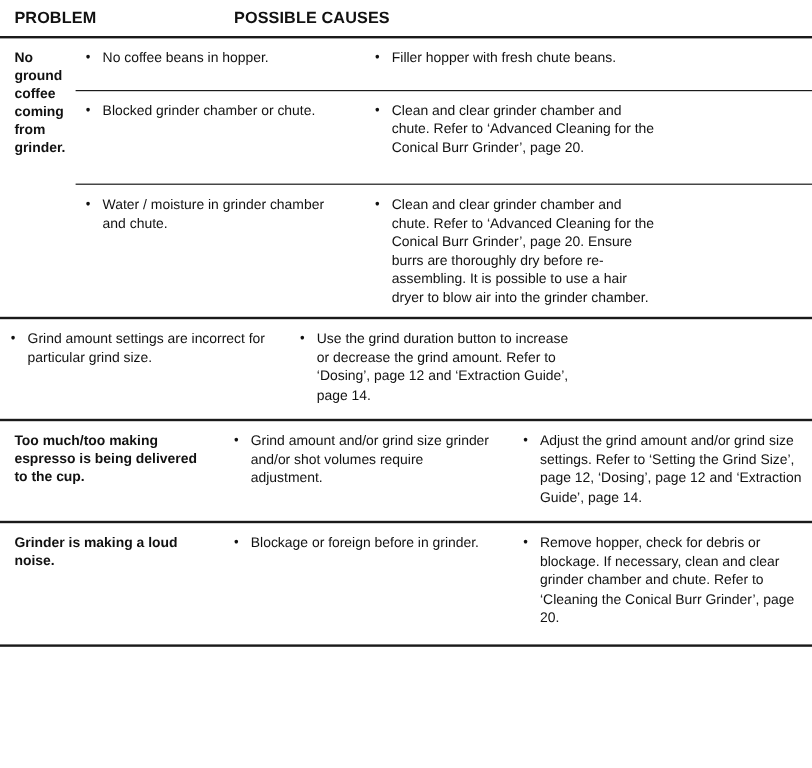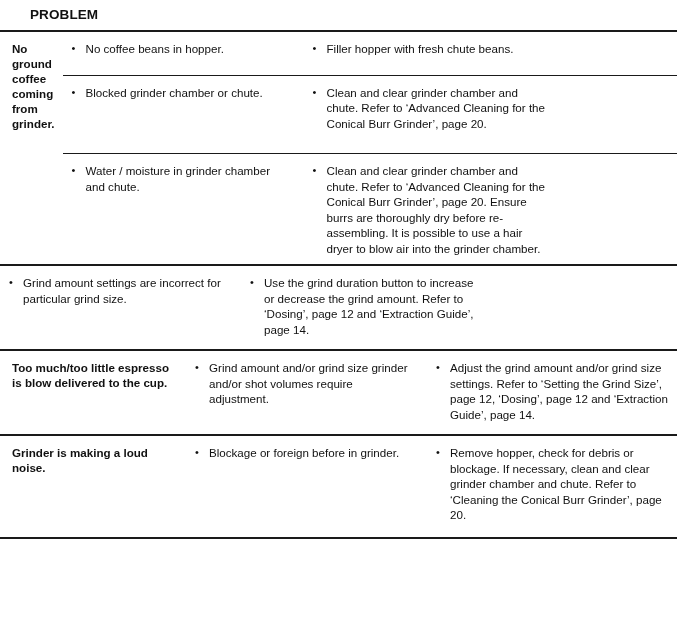--- a/index.html
+++ b/index.html
@@ -23,21 +23,20 @@
     box-sizing: border-box;
   }
 
   
   .header-row {
     display: flex;
     align-items: flex-start;
     height: 30px;
     padding-top: 7px;
     box-sizing: border-box;
-    margin-left: 18px;
   }
   .col-problem   { width: 186px; box-sizing: border-box; padding-left: 12px; }
   .col-causes    { width: 240px; box-sizing: border-box; padding-left: 9px; }
   .col-what      { width: 251px; box-sizing: border-box; padding-left: 10px; }
 
   .header-cell {
     font-size: 13.5px;
     font-weight: bold;
     letter-spacing: 0.1px;
     line-height: 16px;
@@ -116,20 +115,21 @@
     color: #111111;
   }
 </style>
 </head>
 <body>
 
 <div id="troubleshooting-table">
 
   <div class="header-row">
     <div class="col-problem header-cell">PROBLEM</div>
+    <div class="col-causes header-cell">POSSIBLE CAUSES</div>
   </div>
 
   <div class="rule-full"></div>
 
   <div id="table-body">
       <div class="group">
         <div class="group-inner">
           <div class="problem-cell">No ground coffee coming from grinder.</div>
           <div class="subrows">
             <div class="subrow">
@@ -200,21 +200,21 @@
                   <span class="bullet-text">Use the grind duration button to increase or decrease the grind amount. Refer to ‘Dosing’, page 12 and ‘Extraction Guide’, page 14.</span>
                 </div>
               </div>
             </div>
           </div>
         </div>
       </div>
       <div class="rule-full"></div>
       <div class="group">
         <div class="group-inner">
-          <div class="problem-cell">Too much/too little espresso is blow delivered to the cup.</div>
+          <div class="problem-cell">Too much/too making espresso is being delivered to the cup.</div>
           <div class="subrows">
             <div class="subrow">
               <div class="cause-cell" style="padding-bottom: 12px;">
                 <div class="bullet-line">
                   <span class="bullet">•</span>
                   <span class="bullet-text">Grind amount and/or grind size grinder and/or shot volumes require adjustment.</span>
                 </div>
               </div>
               <div class="what-cell" style="padding-bottom: 12px;">
                 <div class="bullet-line">

